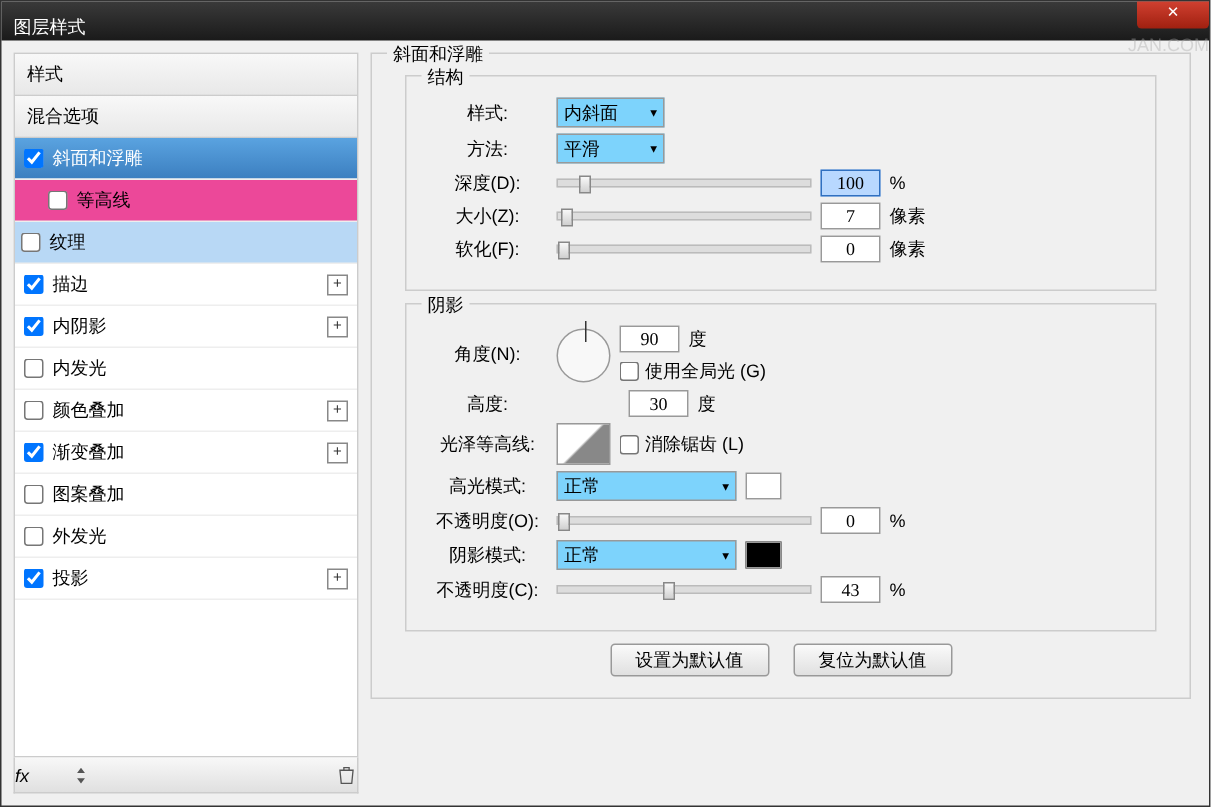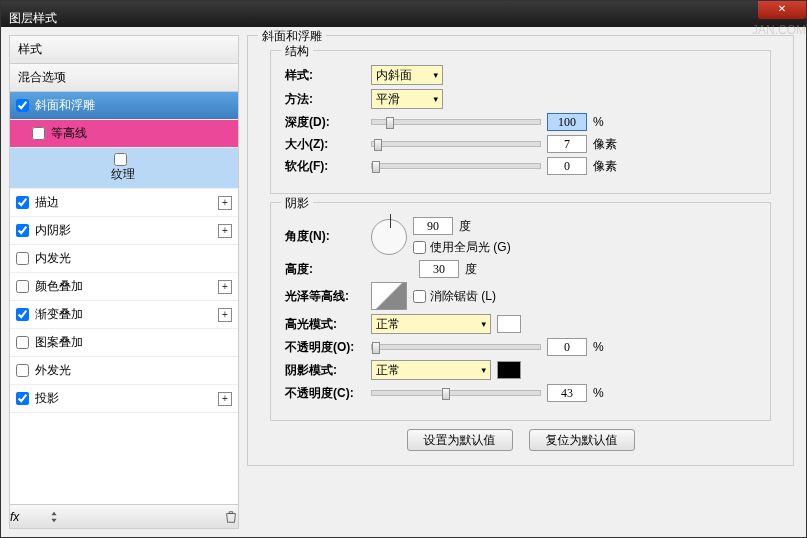--- a/index.html
+++ b/index.html
@@ -9,33 +9,33 @@
 .titlebar-text { flex: 1; }
 .close-btn { position: absolute; right: 0; top: 0; width: 48px; height: 18px; background: linear-gradient(#d04030, #a02010); color: #fff; text-align: center; line-height: 16px; font-size: 10px; border-bottom-left-radius: 3px; border-bottom-right-radius: 3px; }
 .watermark { position: absolute; right: 0; top: 22px; color: #aaa; font-size: 12px; opacity: 0.4; }
 .body { display: flex; height: calc(100% - 26px); padding: 8px; gap: 8px; }
 .left-panel { width: 230px; display: flex; flex-direction: column; }
 .style-list { flex: 1; border: 1px solid #ccc; background: #fff; overflow: hidden; }
 .list-header { background: linear-gradient(#f8f8f8,#e8e8e8); border-bottom: 1px solid #ccc; padding: 5px 8px; }
 .list-item { display: flex; align-items: center; padding: 5px 6px; border-bottom: 1px solid #eee; position: relative; }
 .list-item.selected { background: linear-gradient(#5aa3e0,#3c7fc0); color: #fff; }
 .list-item.sub { padding-left: 22px; background: #ec4899; }
-.list-item.sub2 { padding-left: 4px; background: #b8d8f5; flex-direction: column; }
+.list-item.sub2 { padding-left: 4px; background: #b8d8f5; }
 .list-item input[type="checkbox"] { margin-right: 6px; }
 .list-item .plus { position: absolute; right: 6px; width: 14px; height: 14px; border: 1px solid #888; background: #fff; text-align: center; line-height: 12px; font-size: 10px; color: #333; }
 .left-footer { height: 24px; background: linear-gradient(#f8f8f8,#e0e0e0); border: 1px solid #ccc; border-top: none; display: flex; align-items: center; padding: 0 0; gap: 28px; }
 .fx-label { font-style: italic; }
 .footer-icon { width: 14px; height: 14px; color: #555; }
 .spacer { flex: 1; }
 .mid-panel { flex: 1; display: flex; flex-direction: column; gap: 6px; padding-right: 4px; }
 .fieldset { border: 1px solid #ccc; padding: 10px 14px 14px 14px; position: relative; }
 .fieldset .legend { position: absolute; top: -8px; left: 10px; background: #f0f0f0; padding: 0 4px; }
 .row { display: flex; align-items: center; margin: 4px 0; gap: 6px; }
-.row-label { width: 80px; text-align: left; font-weight: bold; }
-.select { border: 1px solid #999; background: #fef9c3; height: 20px; display: flex; align-items: center; padding: 0 4px; position: relative; min-width: 68px; }
+.row-label { width: 80px; text-align: center; }
+.select { border: 1px solid #999; background: #7dd3fc; height: 20px; display: flex; align-items: center; padding: 0 4px; position: relative; min-width: 68px; }
 .select .arrow { position: absolute; right: 4px; font-size: 9px; }
 .slider { flex: 1; height: 6px; background: #ddd; border: 1px solid #bbb; position: relative; max-width: 170px; }
 .slider .thumb { position: absolute; top: -3px; width: 8px; height: 12px; background: linear-gradient(#f8f8f8,#d0d0d0); border: 1px solid #888; }
 .num-input { width: 40px; height: 18px; border: 1px solid #999; background: #fff; text-align: center; line-height: 16px; font-family: Liberation Serif, serif; }
 .num-input.highlight { background: #b8d8ff; border-color: #3070c0; }
 .unit { width: 28px; }
 .radio-group { display: flex; gap: 12px; align-items: center; }
 .radio-wrap { display: flex; align-items: center; gap: 3px; }
 .radio { width: 12px; height: 12px; border: 1px solid #888; border-radius: 50%; background: #fff; display: flex; align-items: center; justify-content: center; }
 .radio.checked::after { content: ""; width: 6px; height: 6px; background: #333; border-radius: 50%; }

